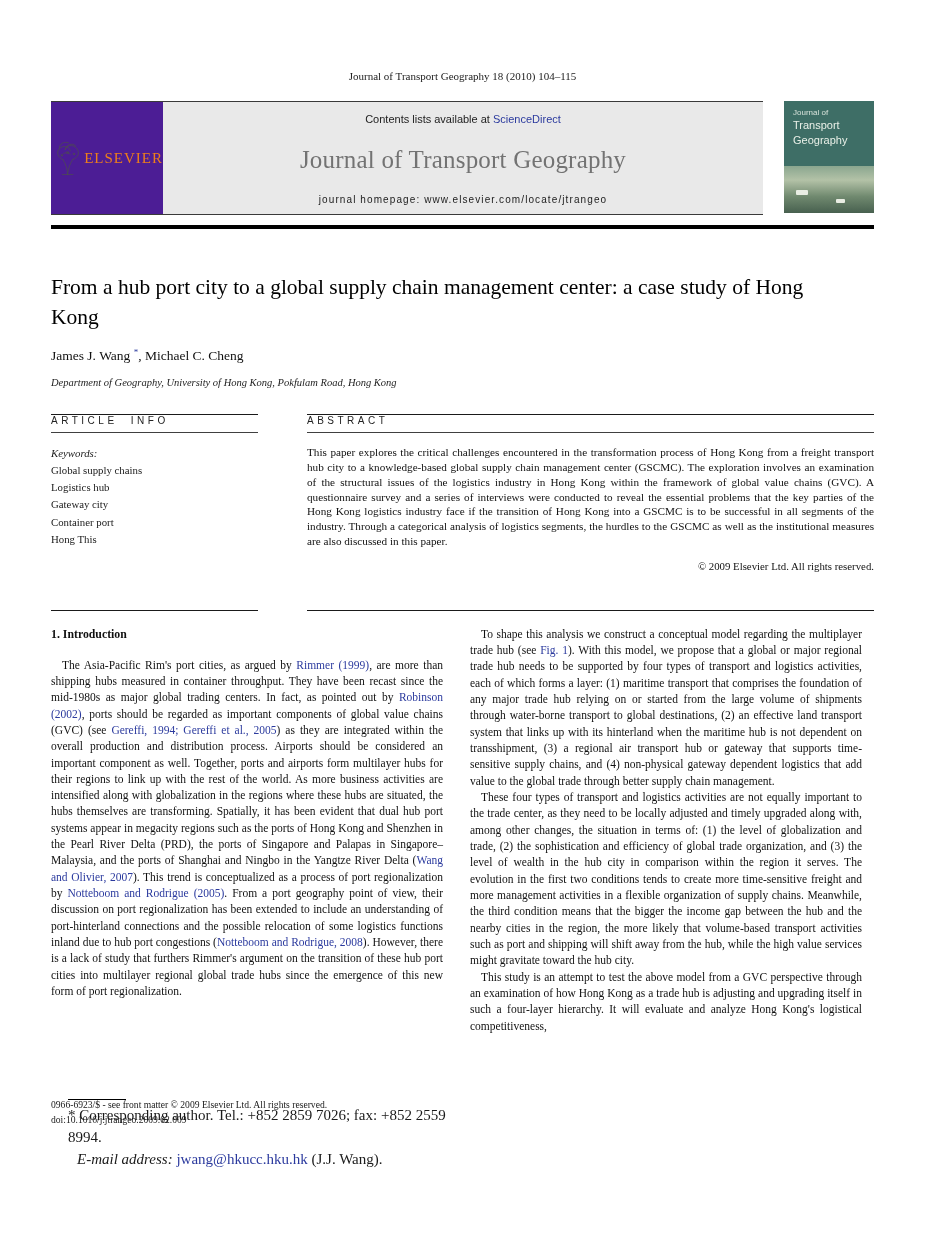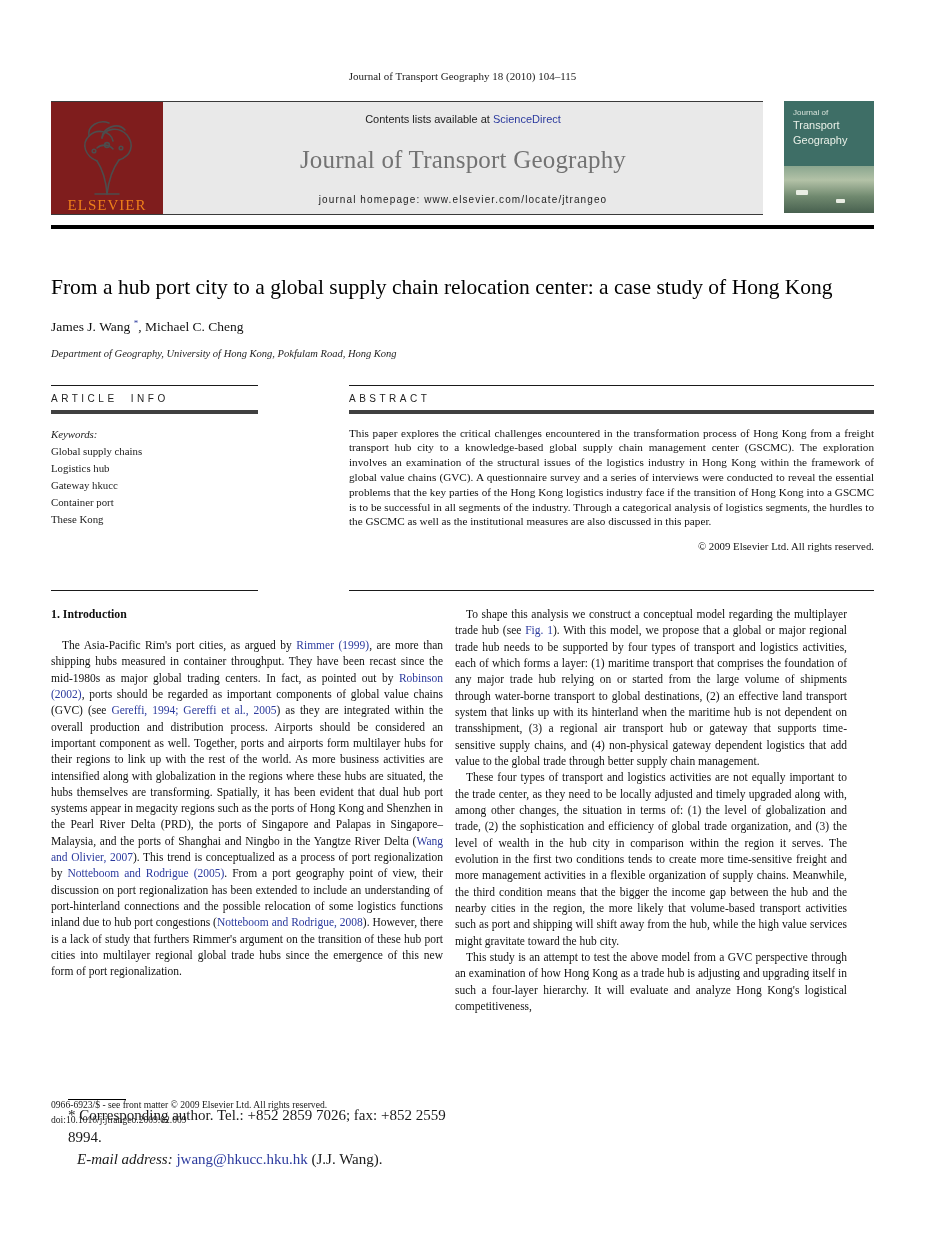--- a/index.html
+++ b/index.html
@@ -16,21 +16,21 @@
   
   .top-citation { padding-top: 70px; text-align: center; font-size: 11px; color: #222; }
 
   
   .masthead { margin-top: 19px; display: flex; align-items: stretch; }
   .mast-left {
     flex: 1; height: 112px; display: flex;
     border-top: 1px solid #3a3a3a; border-bottom: 1px solid #3a3a3a;
     background: #fff;
   }
-  .logo-cell { width: 112px; display: flex; flex-direction: column; align-items: center; justify-content: flex-end; background: #7f1d1d; }
+  .logo-cell { width: 112px; display: flex; flex-direction: row; align-items: center; justify-content: flex-end; background: #4c1d95; }
   .elsevier-word { font-size: 15px; letter-spacing: 1px; margin-top: 1px; font-family: "Liberation Serif", serif; }
   .gray-box {
     flex: 1; background: #e9e9e9; text-align: center;
     display: flex; flex-direction: column; justify-content: space-between;
     padding: 11px 8px 9px 8px;
   }
   .contents-line { font-family: "Liberation Sans", sans-serif; font-size: 11px; color: #222; }
   .mast-title { font-size: 25px; color: #737373; letter-spacing: 0.2px; }
   .homepage-line { font-family: "Liberation Sans", sans-serif; font-size: 10px; letter-spacing: 1.1px; color: #1c1c1c; }
   .cover { width: 90px; height: 112px; margin-left: 21px; position: relative; overflow: hidden; }
@@ -48,35 +48,35 @@
   
   .article-title { margin-top: 44px; font-size: 21.5px; line-height: 1.38; color: #000; max-width: 805px; }
   .author-line { margin-top: 16px; font-size: 13.5px; color: #111; }
   .author-line sup { font-size: 9px; line-height: 0; }
   .affiliation { margin-top: 13px; font-size: 10.5px; font-style: italic; color: #222; }
 
   
   .ia-block { margin-top: 26px; display: flex; gap: 49px; align-items: stretch; }
   .ia-col { border-bottom: 1px solid #1a1a1a; }
   .ia-left { width: 207px; }
-  .ia-right { flex: 1; margin-left: 42px; }
+  .ia-right { flex: 1; }
   .ia-head {
-    border-top: 1px solid #1a1a1a; border-bottom: 4px solid #404040;
-    padding: 7px 0 6px 0;
+    border-top: 1px solid #1a1a1a; border-bottom: 1px solid #404040;
+    padding: 0 0 6px 0;
     font-family: "Liberation Sans", sans-serif;
     font-size: 10px; letter-spacing: 3.5px; word-spacing: 7px; color: #222;
   }
   .kw-wrap { padding-top: 12px; font-size: 10.8px; line-height: 1.58; }
   .kw-label { font-style: italic; }
   .kw-item { display: block; }
   .abs-text { padding-top: 12px; font-size: 11.2px; line-height: 1.32; text-align: justify; color: #111; }
   .abs-copy { text-align: right; font-size: 10.8px; margin-top: 11px; padding-bottom: 38px; color: #111; }
 
   
-  .body-cols { margin-top: 15px; display: flex; gap: 12px; }
+  .body-cols { margin-top: 15px; display: flex; gap: 27px; }
   .col { width: 392px; font-size: 11.5px; line-height: 1.42; text-align: justify; color: #111; }
   .sec-head { font-weight: bold; font-size: 11.8px; margin: 0 0 14px 0; text-align: left; }
   .para { text-indent: 11px; margin: 0; }
 
   .link { color: #2b3a9e; text-decoration: none; cursor: pointer; text-align: center; }
   .em { font-style: italic; }
 
   
   .footnote { position: absolute; left: 68px; top: 1099px; width: 392px; font-size: 15px; line-height: 1.45; color: #1a1a1a; }
   .fn-rule { width: 58px; border-top: 1px solid #000; margin-bottom: 5px; }
@@ -129,37 +129,37 @@
         </div>
         <div class="cover-photo">
           <div class="cover-vehicle v1"></div>
           <div class="cover-vehicle v2"></div>
         </div>
       </div>
     </div>
 
     <div class="black-bar"></div>
 
-    <h1 class="article-title" style="font-weight:normal;">From a hub port city to a global supply chain relocation center: a case study of Hong Kong</h1>
+    <h1 class="article-title" style="font-weight:normal;">From a hub port city to a global supply chain management center: a case study of Hong Kong</h1>
 
     <div class="author-line"><span>James J. Wang </span><sup><a class="link">*</a></sup><span>, Michael C. Cheng</span></div>
 
     <div class="affiliation">Department of Geography, University of Hong Kong, Pokfulam Road, Hong Kong</div>
 
     <div class="ia-block">
       <div class="ia-col ia-left">
         <div class="ia-head">ARTICLE INFO</div>
         <div class="kw-wrap">
           <div class="kw-label">Keywords:</div>
           <div>
               <span class="kw-item">Global supply chains</span>
               <span class="kw-item">Logistics hub</span>
-              <span class="kw-item">Gateway hkucc</span>
+              <span class="kw-item">Gateway city</span>
               <span class="kw-item">Container port</span>
-              <span class="kw-item">These Kong</span>
+              <span class="kw-item">Hong This</span>
             </div>
         </div>
       </div>
       <div class="ia-col ia-right">
         <div class="ia-head">ABSTRACT</div>
         <div class="abs-text">This paper explores the critical challenges encountered in the transformation process of Hong Kong from a freight transport hub city to a knowledge-based global supply chain management center (GSCMC). The exploration involves an examination of the structural issues of the logistics industry in Hong Kong within the framework of global value chains (GVC). A questionnaire survey and a series of interviews were conducted to reveal the essential problems that the key parties of the Hong Kong logistics industry face if the transition of Hong Kong into a GSCMC is to be successful in all segments of the industry. Through a categorical analysis of logistics segments, the hurdles to the GSCMC as well as the institutional measures are also discussed in this paper.</div>
         <div class="abs-copy">© 2009 Elsevier Ltd. All rights reserved.</div>
       </div>
     </div>
 

